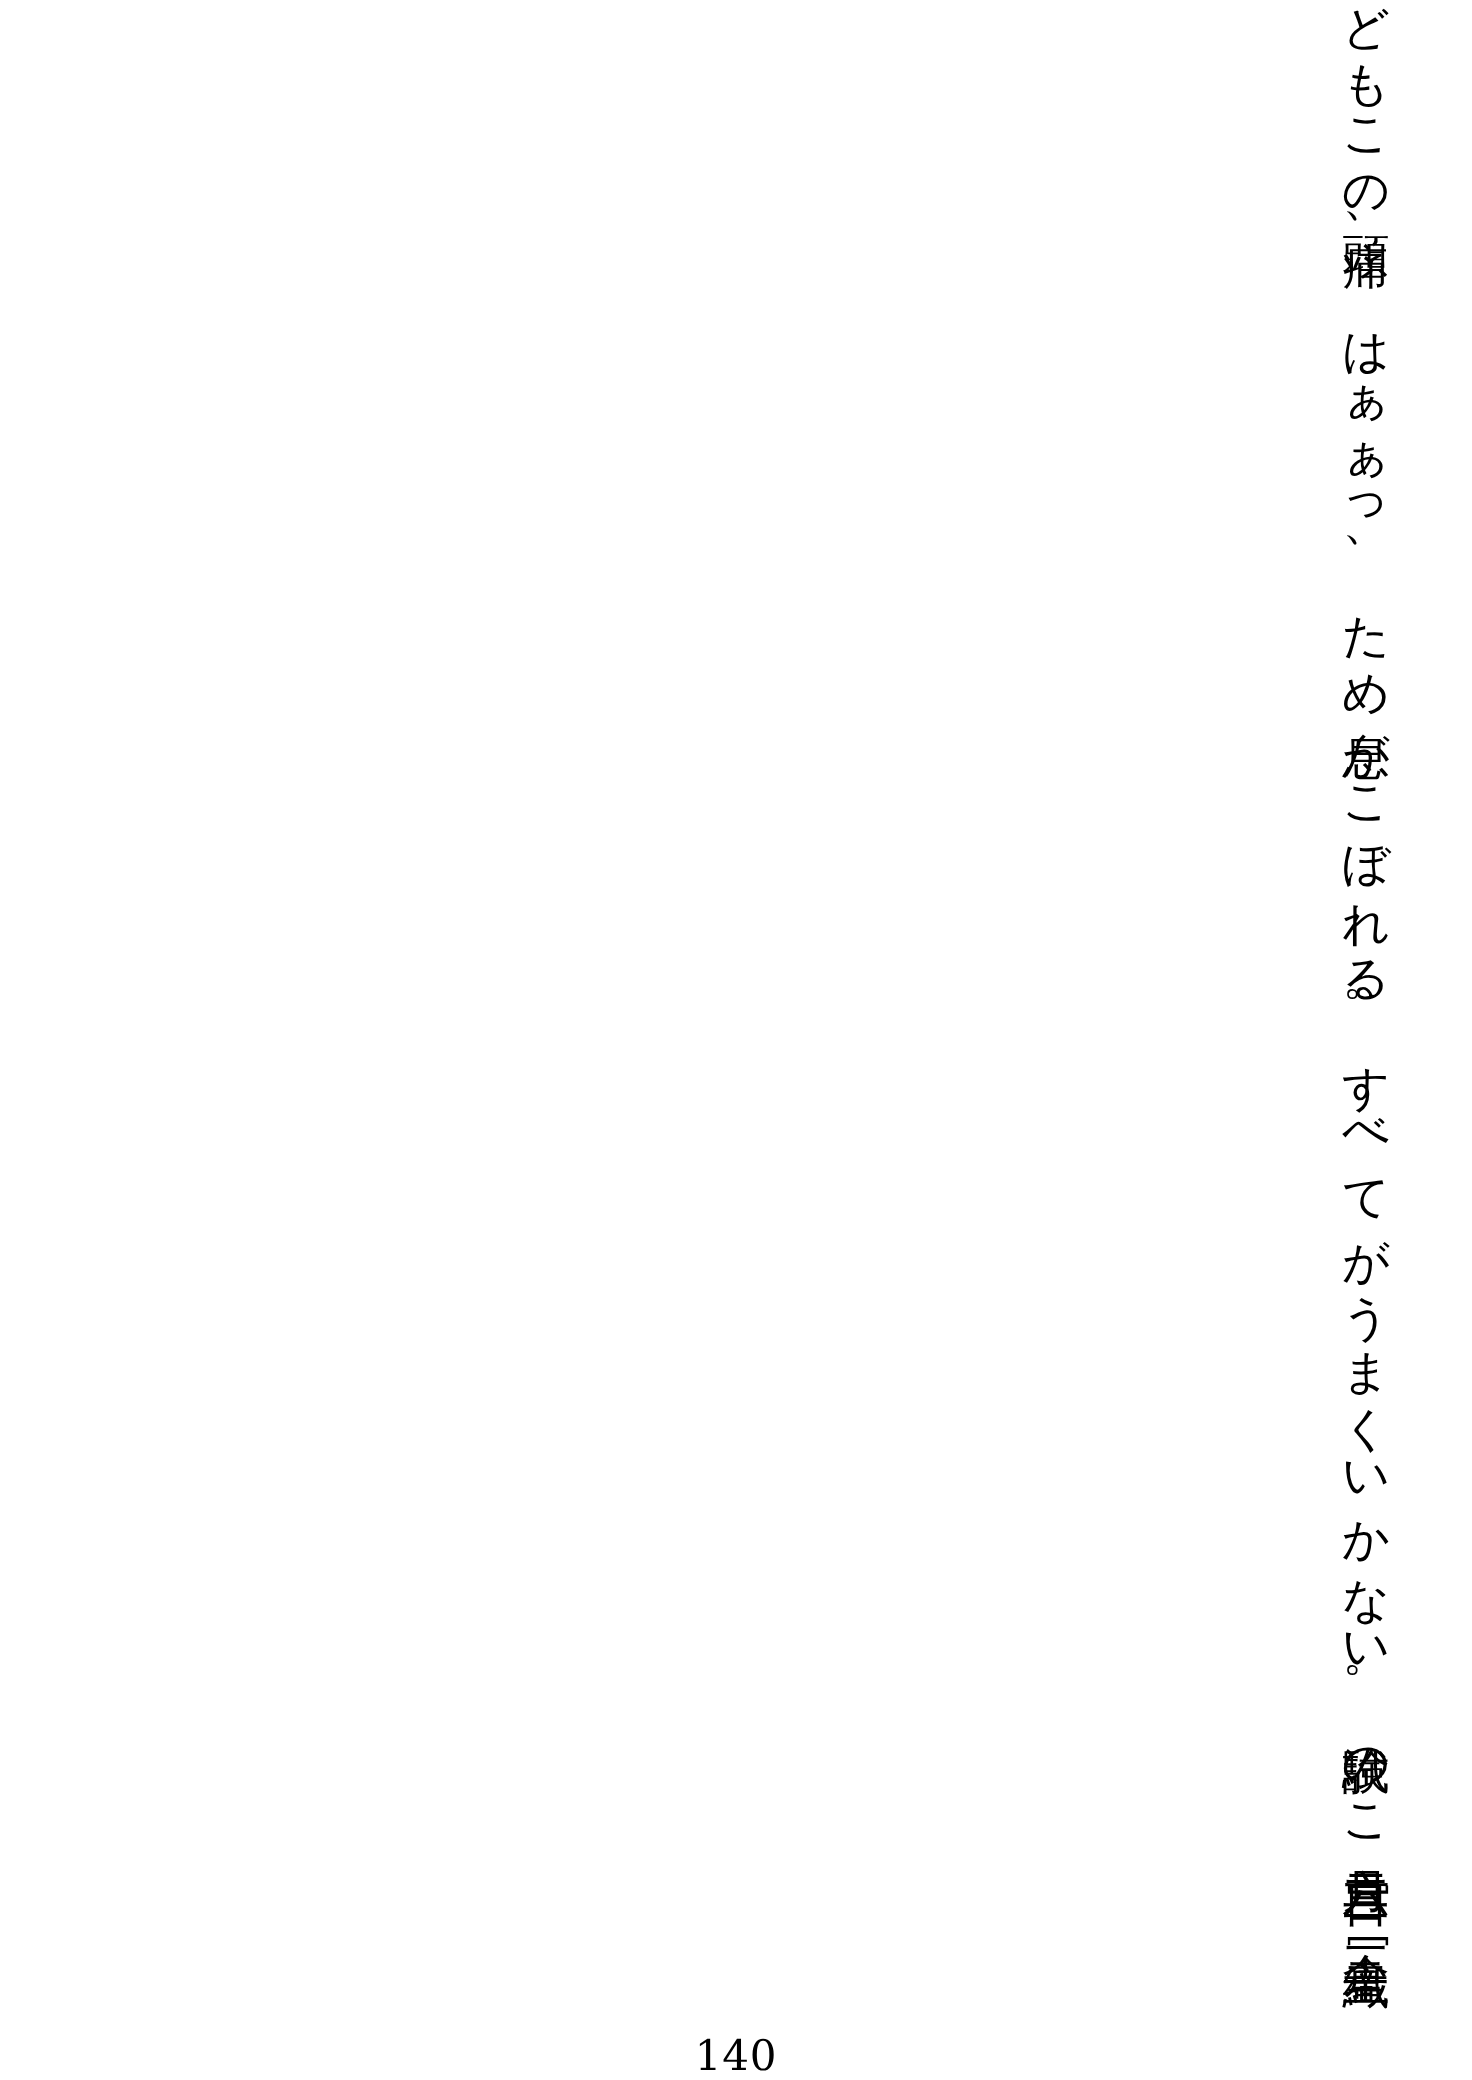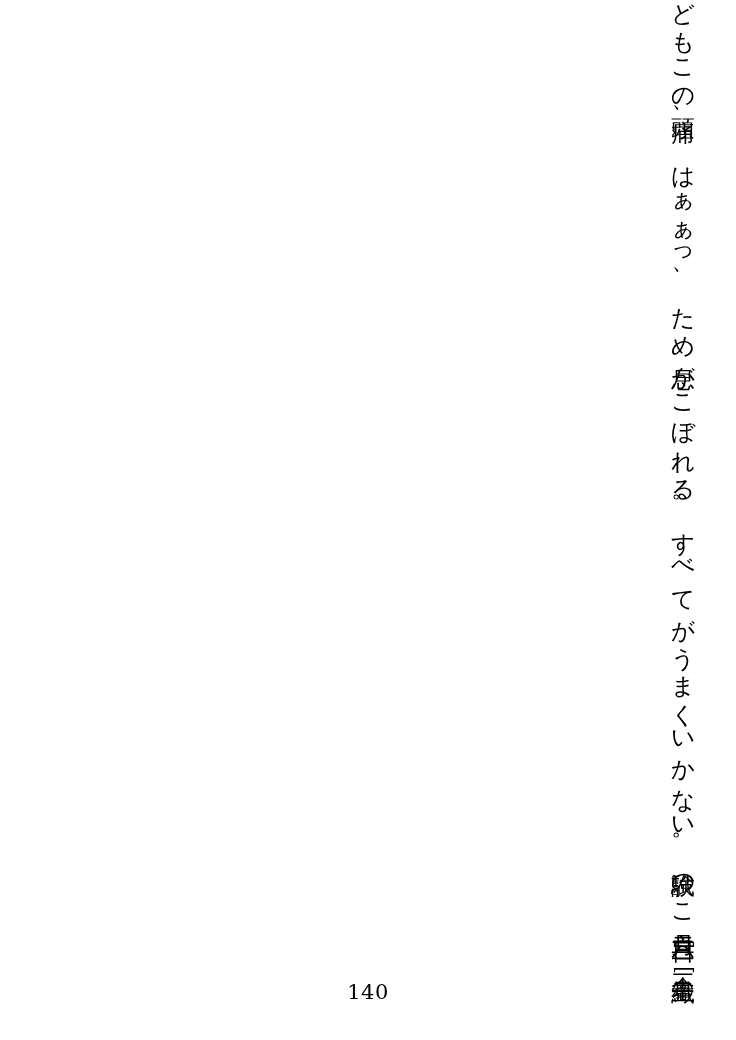--- a/index.html
+++ b/index.html
@@ -63,21 +63,21 @@
 
   
   .line.indent {
     padding-top: 22px;
   }
 
   .folio {
     position: absolute;
     left: 0;
     right: 0;
-    top: 980px;
+    top: 1016px;
     text-align: center;
     font-size: 21px;
     font-family: "DejaVu Serif", "Liberation Serif", serif;
     letter-spacing: 0.02em;
   }
 </style>
 </head>
 <body>
 
 <div class="page">

